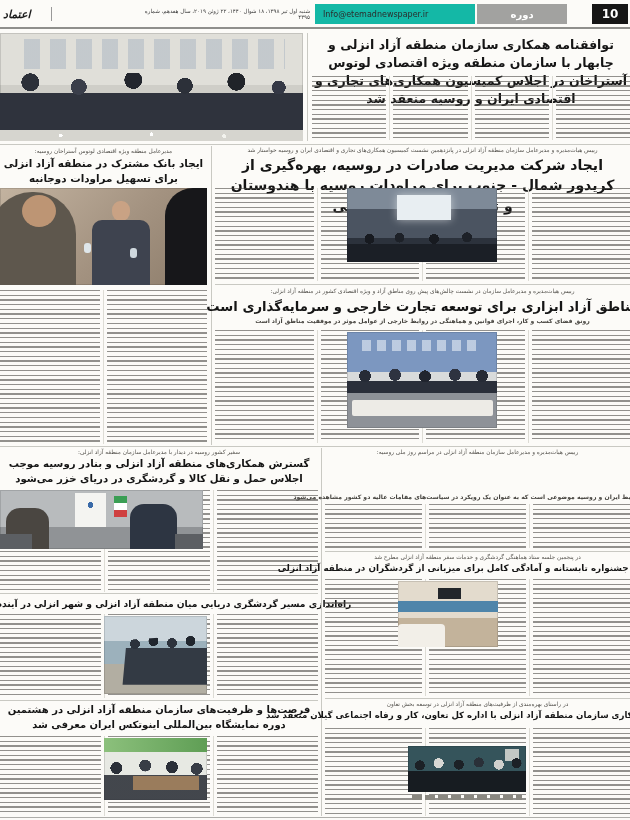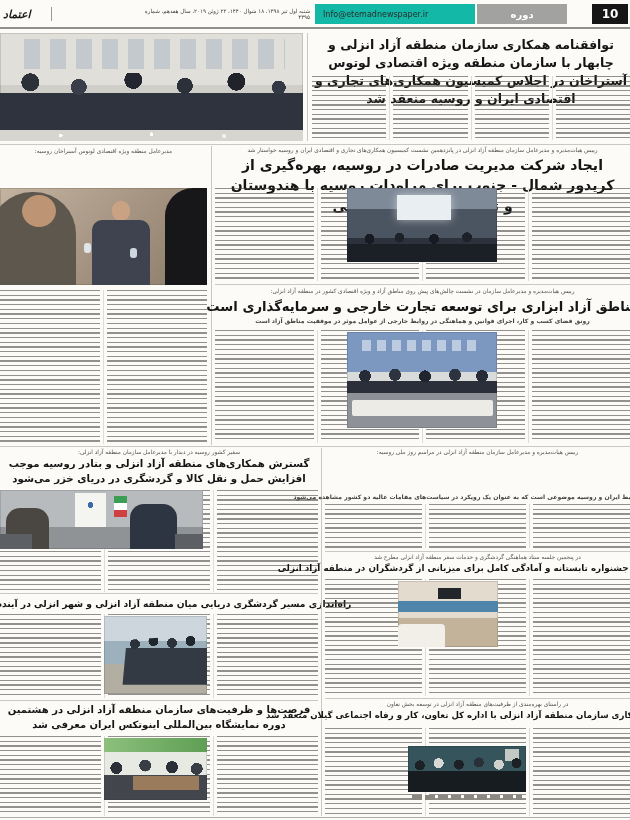--- a/index.html
+++ b/index.html
@@ -145,20 +145,21 @@
   <div class="hl" style="left:312px;top:36px;width:318px;font-size:12.5px;">توافقنامه همکاری سازمان منطقه آزاد انزلی و چابهار با سازمان منطقه ویژه اقتصادی لوتوس آستراخان در اجلاس کمیسیون همکاری‌های تجاری و اقتصادی ایران و روسیه منعقد شد</div>
   <div class="cols" style="left:312px;top:76px;width:318px;height:64px;">
     <div class="col"></div>
     <div class="col"></div>
     <div class="col"></div>
     <div class="col"></div>
   </div>
   <div class="hline" style="left:0;right:0;top:144px;"></div>
 
   <div class="kick" style="left:0;top:148px;width:207px;">مدیرعامل منطقه ویژه اقتصادی لوتوس آستراخان روسیه:</div>
+  <div class="hl" style="left:0;top:156px;width:207px;font-size:10.4px;">ایجاد بانک مشترک در منطقه آزاد انزلی برای تسهیل مراودات دوجانبه</div>
   <div id="ph-b" class="photo" style="left:0;top:188px;width:207px;height:97px;">
     <span class="s b-l"></span>
       <span class="s b-lh"></span>
       <span class="s b-ch"></span>
     <span class="s b-ct"></span>
       <span class="s b-r"></span>
       <span class="s mic1"></span>
       <span class="s mic2"></span>
   </div>
   <div class="cols" style="left:0;top:290px;width:207px;height:154px;">
@@ -193,21 +194,21 @@
     <div class="col"></div>
   </div>
   <div id="ph-d" class="photo" style="left:347px;top:332px;width:150px;height:96px;">
     <span class="s d-txt"></span>
       <span class="s d-f"></span>
       <span class="s d-t"></span>
   </div>
   <div class="hline" style="left:0;right:0;top:446px;"></div>
 
   <div class="kick" style="left:0;top:449px;width:318px;">سفیر کشور روسیه در دیدار با مدیرعامل سازمان منطقه آزاد انزلی:</div>
-  <div class="hl" style="left:4px;top:457px;width:310px;font-size:10.2px;">گسترش همکاری‌های منطقه آزاد انزلی و بنادر روسیه موجب افزایش حمل و نقل کالا و گردشگری در دریای خزر می‌شود</div>
+  <div class="hl" style="left:4px;top:457px;width:310px;font-size:10.2px;">گسترش همکاری‌های منطقه آزاد انزلی و بنادر روسیه موجب اجلاس حمل و نقل کالا و گردشگری در دریای خزر می‌شود</div>
   <div class="cols" style="left:0;top:490px;width:318px;height:102px;">
     <div class="col"></div>
     <div class="col"></div>
     <div class="col"></div>
   </div>
   <div id="ph-e" class="photo" style="left:0;top:490px;width:203px;height:59px;">
     <span class="s e-fw"></span>
       <span class="s e-ir"></span>
       <span class="s e-l"></span>
     <span class="s e-r"></span>

